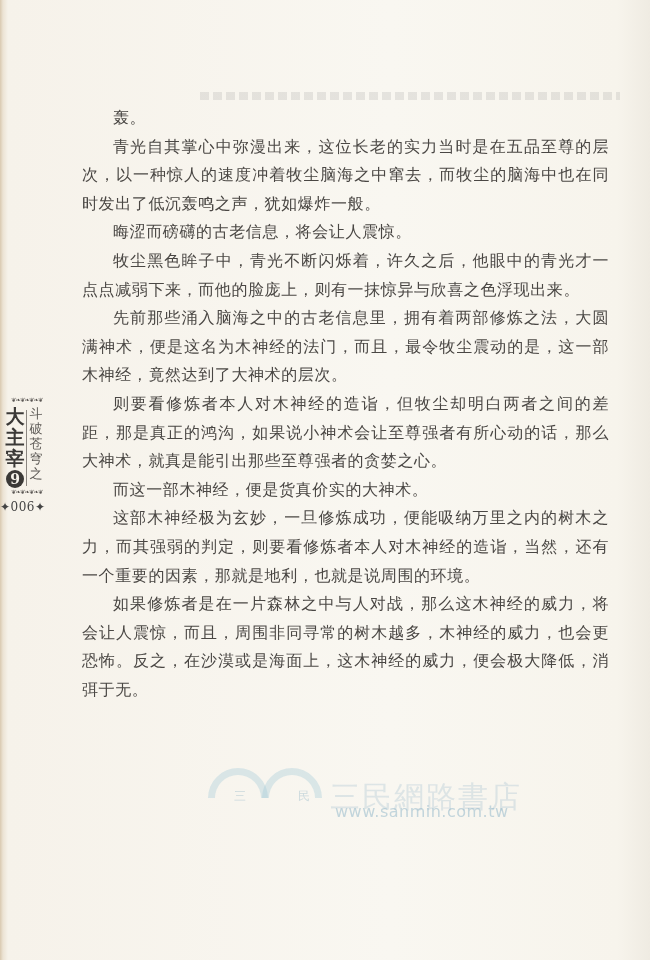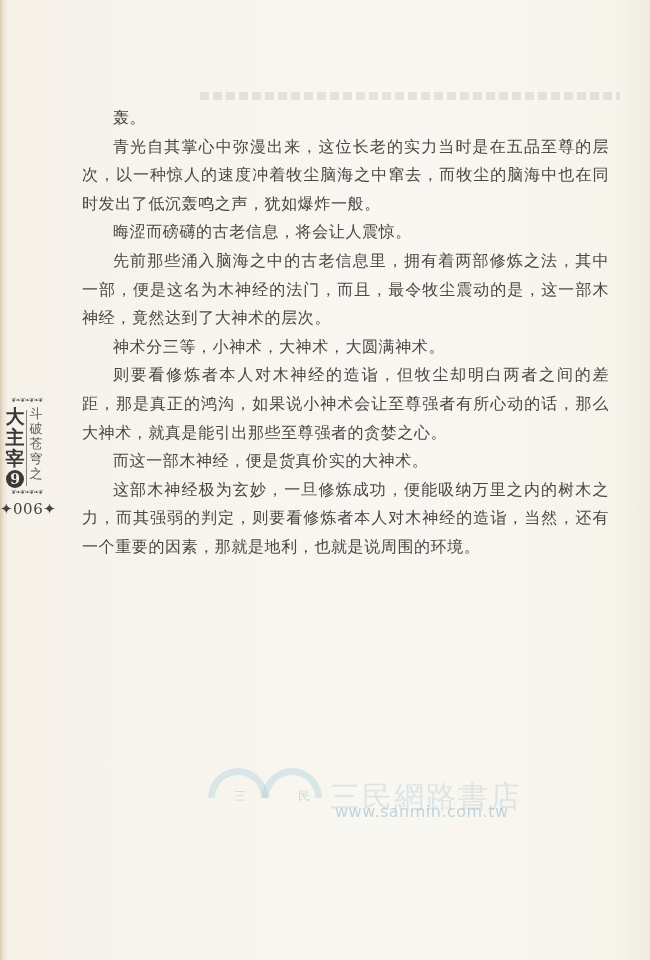--- a/index.html
+++ b/index.html
@@ -43,21 +43,21 @@
     }
     .sub-title {
       position: absolute; left: 28px; top: 14px; width: 16px;
       font-size: 13px; line-height: 15px; color: #5c5955; text-align: center;
     }
     .vline {
       position: absolute; left: 26px; top: 18px; width: 1px; height: 76px; background: #8a8580;
     }
     .page-num {
       position: absolute; left: 0px; top: 108px; width: 56px;
-      font-size: 15px; color: #444; letter-spacing: 0.5px; white-space: nowrap;
+      font-size: 12px; color: #444; letter-spacing: 0.5px; white-space: nowrap;
     }
     .watermark {
       position: absolute; left: 200px; top: 760px; width: 330px; height: 70px; pointer-events: none;
     }
     .wm-arc {
       position: absolute; top: 8px; width: 46px; height: 46px; border-radius: 50%;
       border: 7px solid rgba(160, 200, 215, 0.35); border-bottom-color: transparent; border-right-color: transparent;
       transform: rotate(45deg);
     }
     .wm-cn {
@@ -85,25 +85,26 @@
     <div class="vol-badge">9</div>
     <div class="ornament bottom">❦❧❦❧❦❧❦</div>
 
     <div class="page-num">✦006✦</div>
   </div>
 
   <div class="body-text">
     <p class="cont">轰。</p>
     <p>青光自其掌心中弥漫出来，这位长老的实力当时是在五品至尊的层次，以一种惊人的速度冲着牧尘脑海之中窜去，而牧尘的脑海中也在同时发出了低沉轰鸣之声，犹如爆炸一般。</p>
     <p>晦涩而磅礴的古老信息，将会让人震惊。</p>
-    <p>先前那些涌入脑海之中的古老信息里，拥有着两部修炼之法，其中一部，便是这名为木神经的法门，而且，最令牧尘震动的是，这一部木神经，竟然达到了大神术的层次。</p>
-    <p>神术分三等，小神术，大神术，大圆满神术。</p>
+    <p>牧尘黑色眸子中，青光不断闪烁着，许久之后，他眼中的青光才一点点减弱下来，而他的脸庞上，则有一抹惊异与欣喜之色浮现出来。</p>
+    <p>先前那些涌入脑海之中的古老信息里，拥有着两部修炼之法，大圆满神术，便是这名为木神经的法门，而且，最令牧尘震动的是，这一部木神经，竟然达到了大神术的层次。</p>
     <p>则要看修炼者本人对木神经的造诣，但牧尘却明白两者之间的差距，那是真正的鸿沟，如果说小神术会让至尊强者有所心动的话，那么大神术，就真是能引出那些至尊强者的贪婪之心。</p>
     <p>而这一部木神经，便是货真价实的大神术。</p>
     <p>这部木神经极为玄妙，一旦修炼成功，便能吸纳万里之内的树木之力，而其强弱的判定，则要看修炼者本人对木神经的造诣，当然，还有一个重要的因素，那就是地利，也就是说周围的环境。</p>
+    <p>如果修炼者是在一片森林之中与人对战，那么这木神经的威力，将会让人震惊，而且，周围非同寻常的树木越多，木神经的威力，也会更恐怖。反之，在沙漠或是海面上，这木神经的威力，便会极大降低，消弭于无。</p>
   </div>
 
   <div class="watermark">
     <div class="wm-arc" style="left:8px;"></div>
     <div class="wm-arc" style="left:62px;"></div>
     <div class="wm-small" style="left:34px; top:28px;">三</div>
     <div class="wm-small" style="left:98px; top:28px;">民</div>
     <div class="wm-cn">三民網路書店</div>
     <div class="wm-url">www.sanmin.com.tw</div>
   </div>

